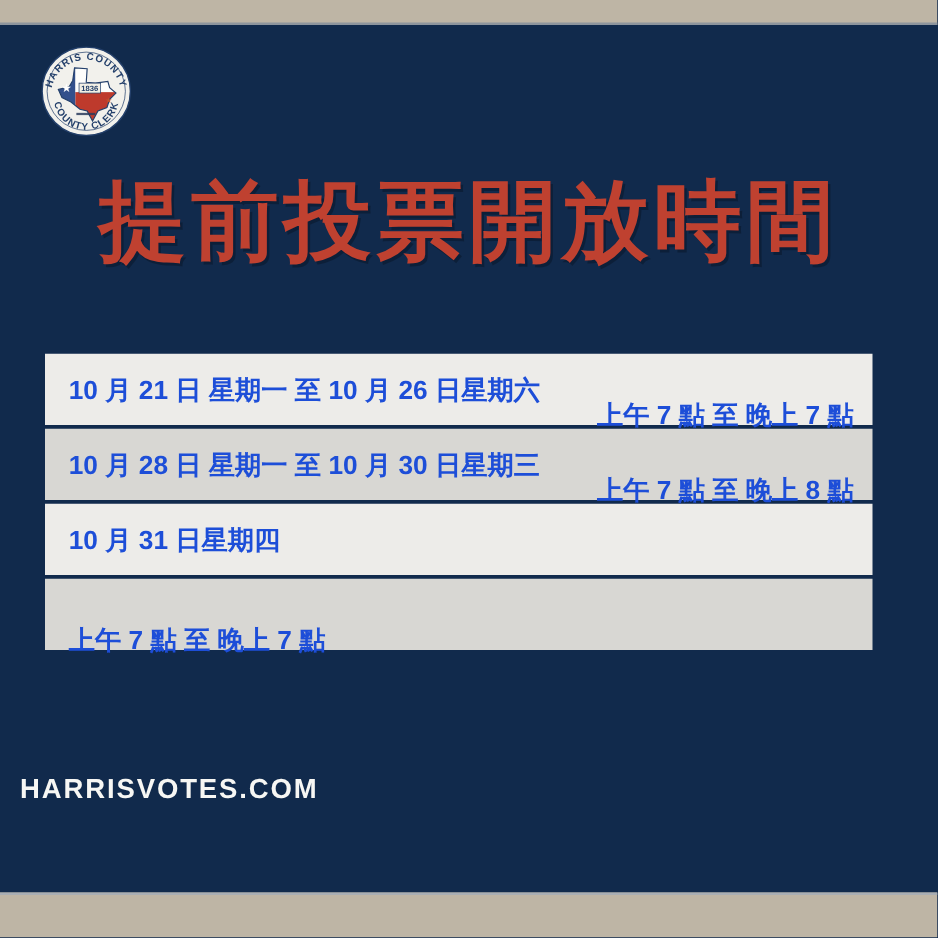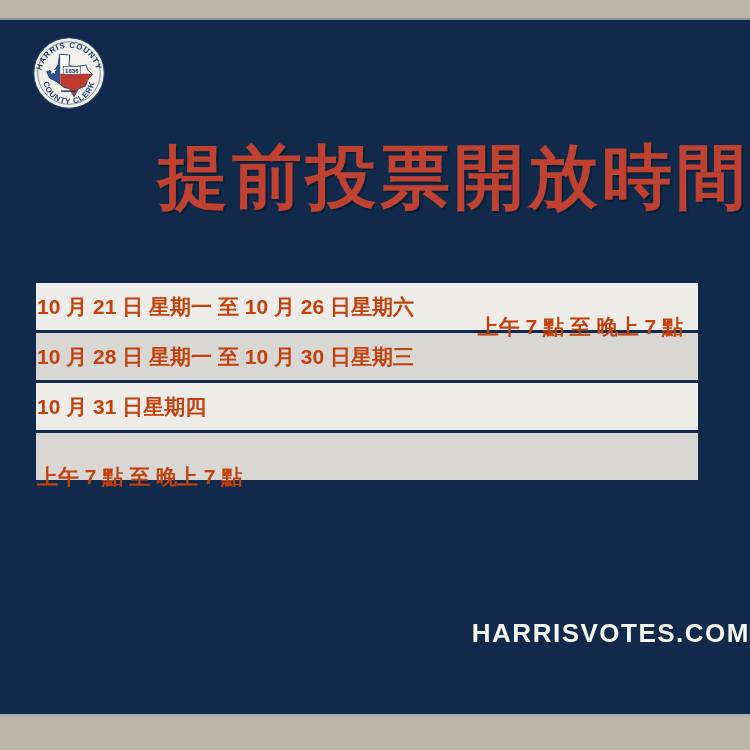--- a/index.html
+++ b/index.html
@@ -17,48 +17,48 @@
   .strip-top { top: 0; height: 20px; border-bottom: 2px solid #8E959D; }
   .strip-bottom { bottom: 0; height: 36px; border-top: 2px solid #A9AEB4; }
 
   .seal {
     position: absolute; left: 33px; top: 37px;
     width: 72px; height: 72px;
   }
 
   .title {
     position: absolute; left: 0; top: 130px; width: 750px;
-    text-align: right;
+    text-align: center;
     font-size: 70px; font-weight: bold; letter-spacing: 4px;
     line-height: 95px;
     color: #BF4130;
     text-shadow: 2px 2px 0 rgba(0,0,0,0.25);
     white-space: nowrap;
   }
 
   .schedule {
     position: absolute; left: 36px; top: 283px; width: 662px;
   }
   .row {
-    height: 47px;
+    height: 57px;
     display: flex; align-items: center; justify-content: space-between;
-    padding: 0 15px 0 1px;
-    font-size: 21px; font-weight: bold; color: #c2410c;
+    padding: 0 15px 0 19px;
+    font-size: 21px; font-weight: bold; color: #1d4ed8;
     white-space: nowrap;
   }
   .row + .row { margin-top: 3px; }
   .row:nth-child(odd) { background: #EDECE9; }
   .row:nth-child(even) { background: #D8D7D3; }
   .row .dates { text-align: left; }
   .row .hours { text-align: right; margin-top: 41px; }
 
   .footer {
     position: absolute; left: 0; top: 618px; width: 750px;
-    text-align: right;
-    font-size: 26px; font-weight: bold; letter-spacing: 1.5px;
+    text-align: left;
+    font-size: 22px; font-weight: bold; letter-spacing: 1.5px;
     color: #F7F7F4;
     padding-left: 16px;
   }
 </style>
 </head>
 <body>
 
 <div class="strip strip-top"></div>
 
 <svg class="seal" viewBox="0 0 100 100" aria-hidden="true">
@@ -92,20 +92,21 @@
 
 <div class="title">提前投票開放時間</div>
 
 <div class="schedule">
   <div class="row">
     <span class="dates">10 月 21 日 星期一 至 10 月 26 日星期六</span>
     <span class="hours">上午 7 點 至 晚上 7 點</span>
   </div>
   <div class="row">
     <span class="dates">10 月 28 日 星期一 至 10 月 30 日星期三</span>
+    <span class="hours">上午 7 點 至 晚上 8 點</span>
   </div>
   <div class="row">
     <span class="dates">10 月 31 日星期四</span>
   </div>
   <div class="row">
     <span class="hours">上午 7 點 至 晚上 7 點</span>
   </div>
 </div>
 
 <div class="footer">HARRISVOTES.COM</div>

